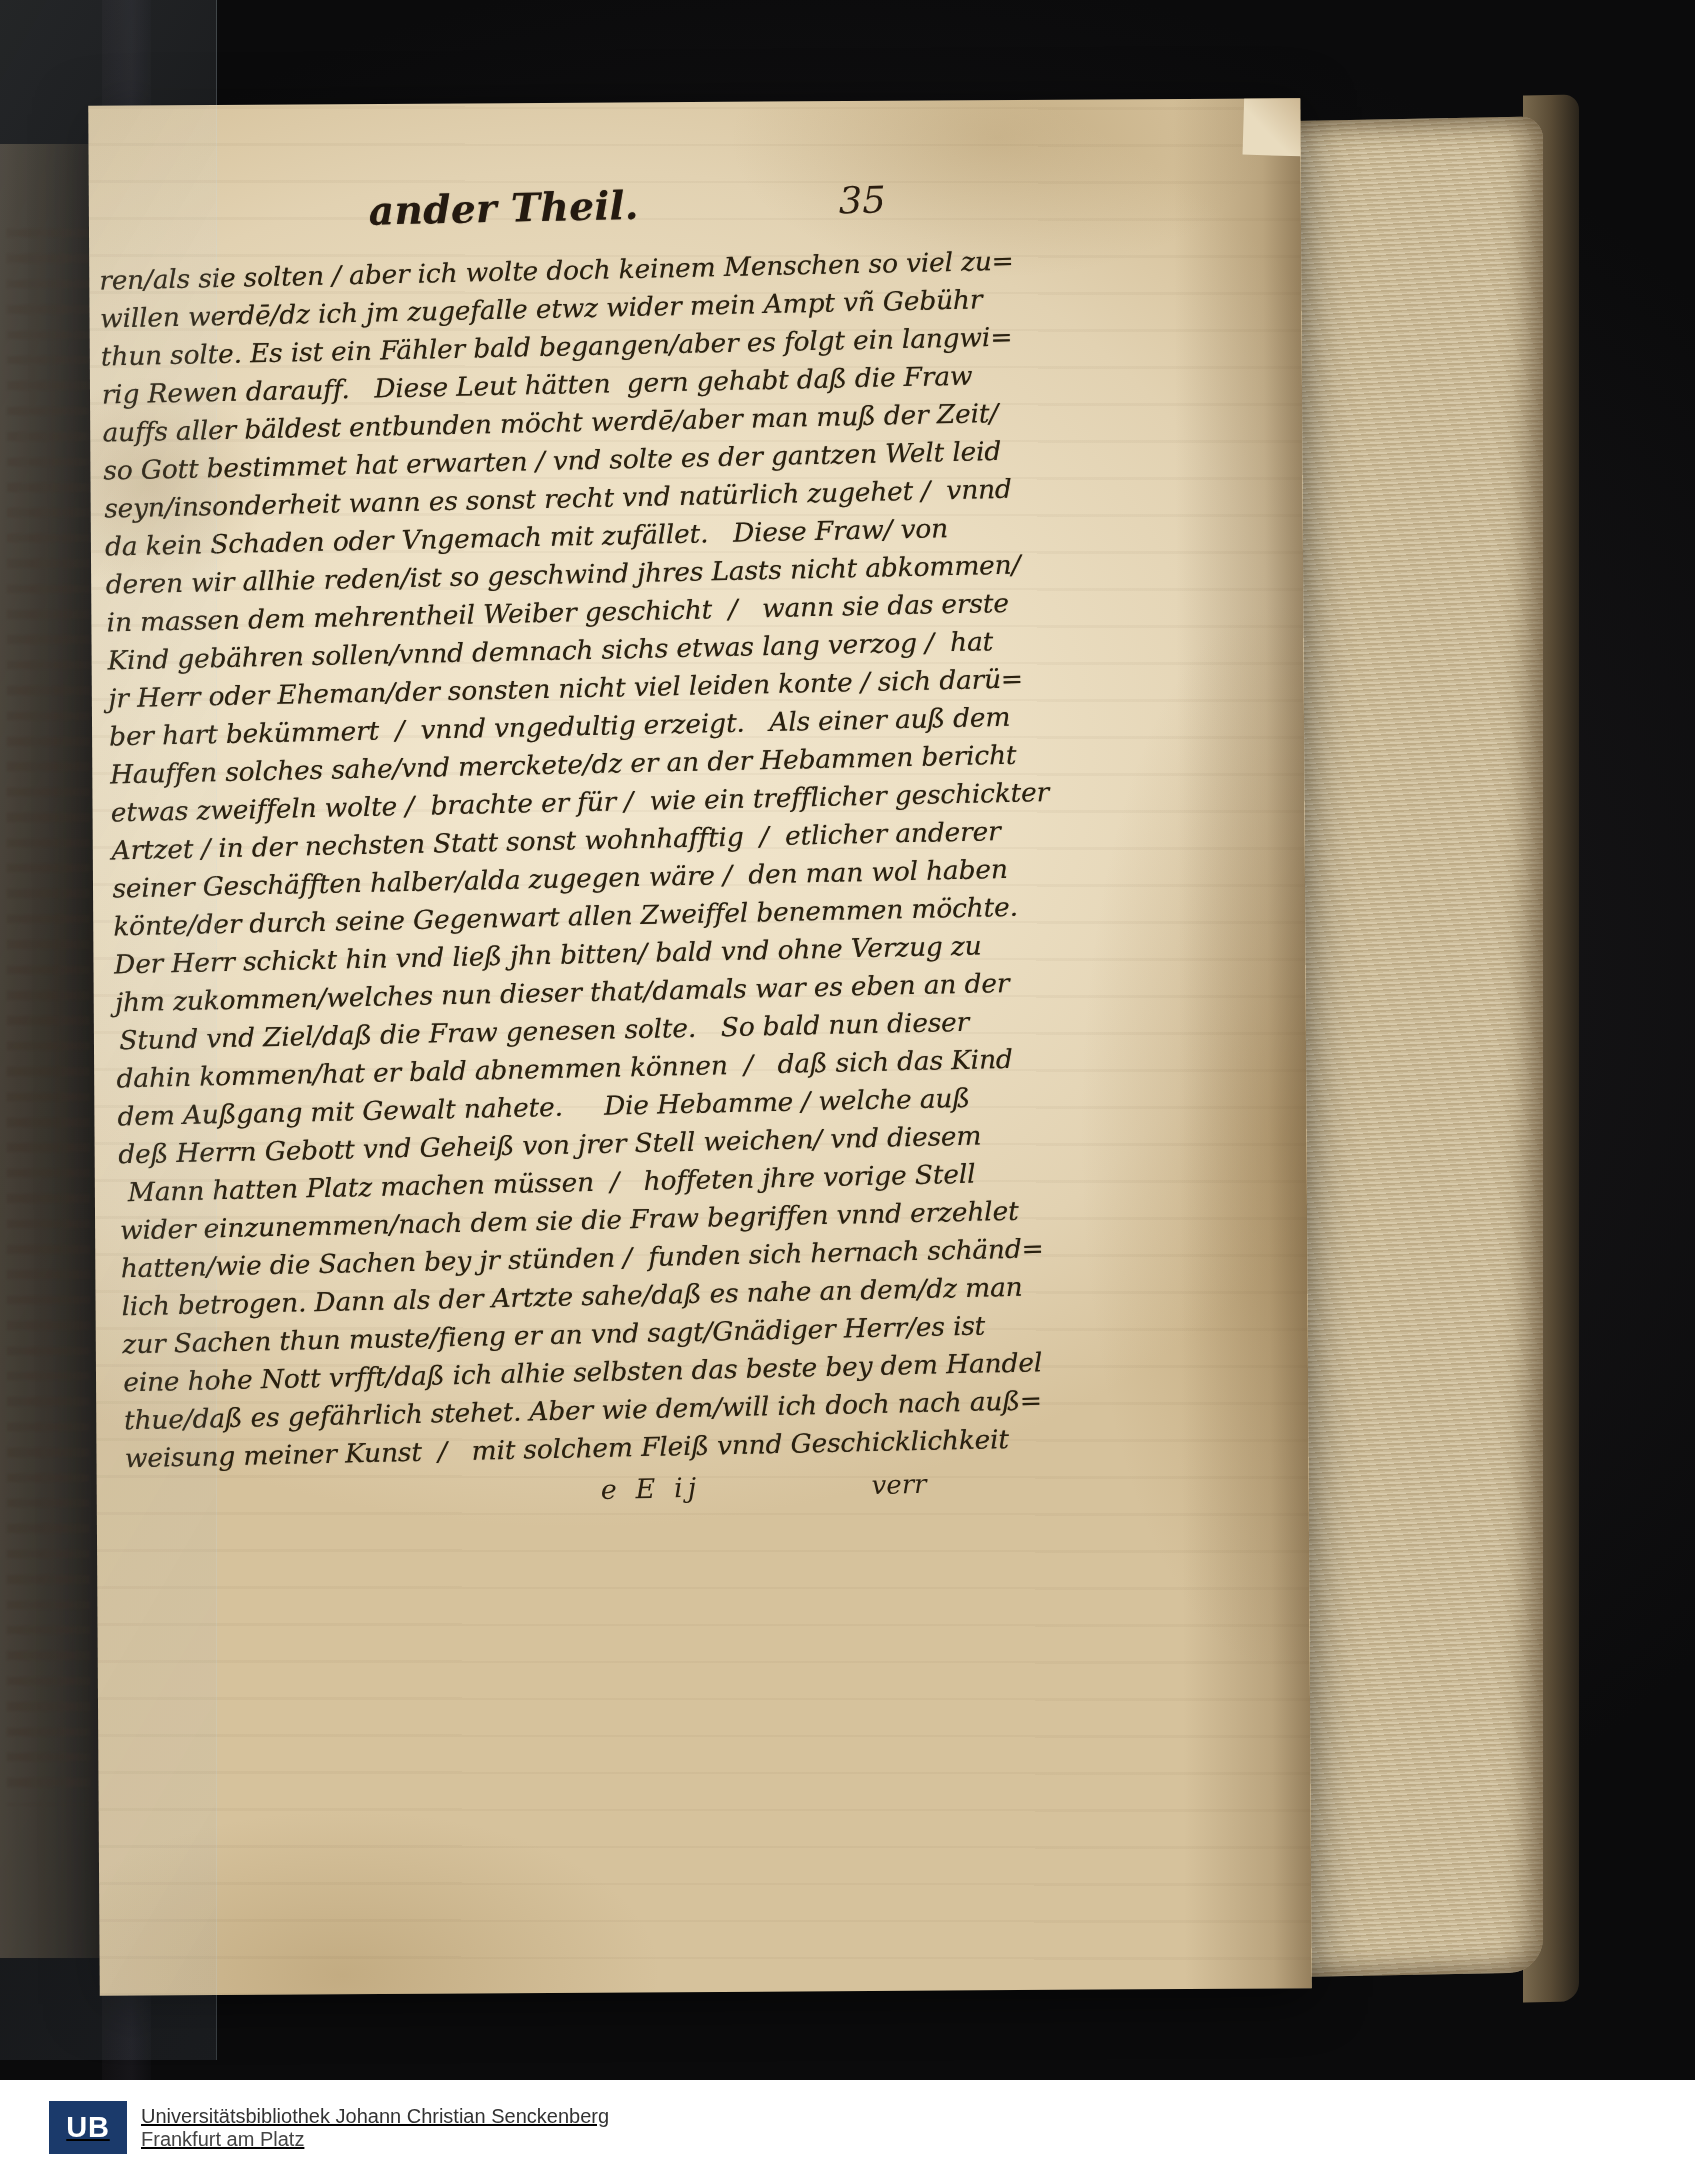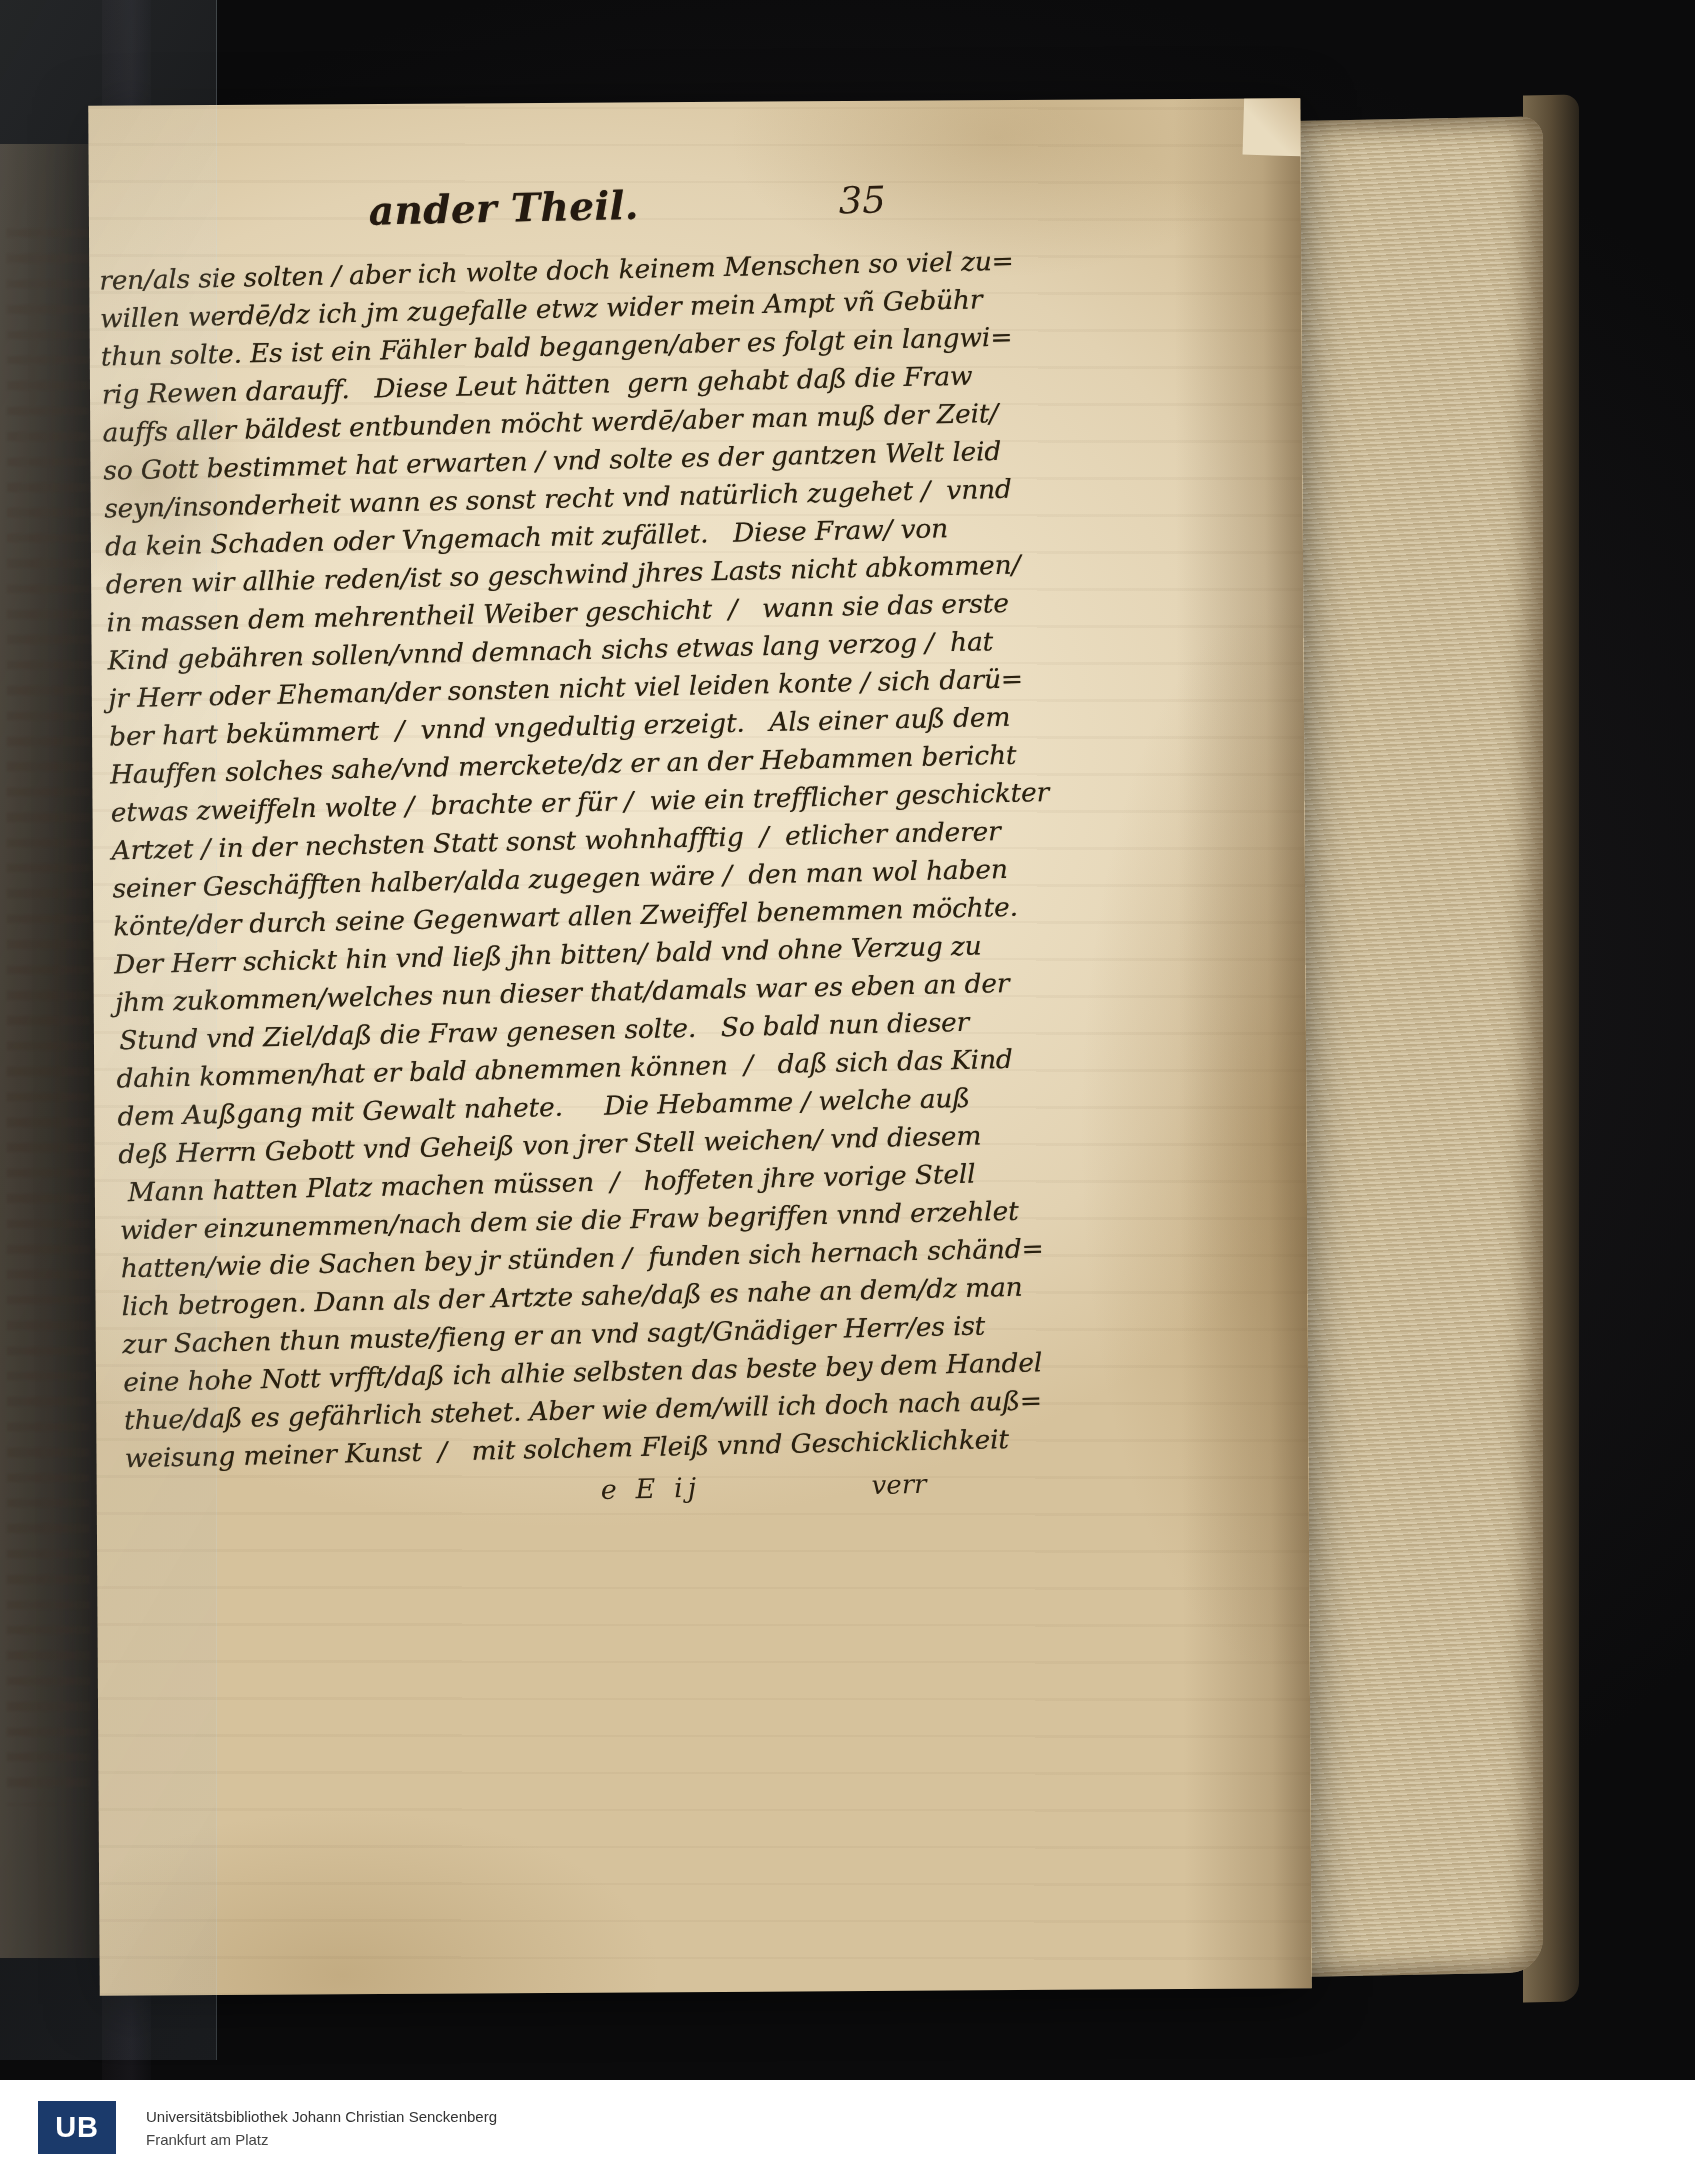--- a/index.html
+++ b/index.html
@@ -244,40 +244,41 @@
   
   #footer-bar {
     position: absolute;
     left: 0;
     bottom: 0;
     width: 1695px;
     height: 95px;
     background: #ffffff;
     display: flex;
     align-items: center;
-    padding-left: 38px;
+    padding-left: 49px;
     box-sizing: border-box;
+    text-decoration: underline;
   }
   #ub-logo {
     width: 78px;
     height: 53px;
     background: #1b3a6b;
     color: #ffffff;
     font-family: "Liberation Sans", sans-serif;
     font-weight: 700;
     font-size: 29px;
     display: flex;
     align-items: center;
     justify-content: center;
     letter-spacing: 0.8px;
   }
   #library-credit {
-    margin-left: 30px;
+    margin-left: 14px;
     font-family: "Liberation Sans", sans-serif;
-    font-size: 15px;
+    font-size: 20px;
     line-height: 23px;
     color: #333333;
   }
   #library-credit .l2 { color: #444; }
 </style>
 </head>
 <body>
 
 <div id="scan-viewport">
 

